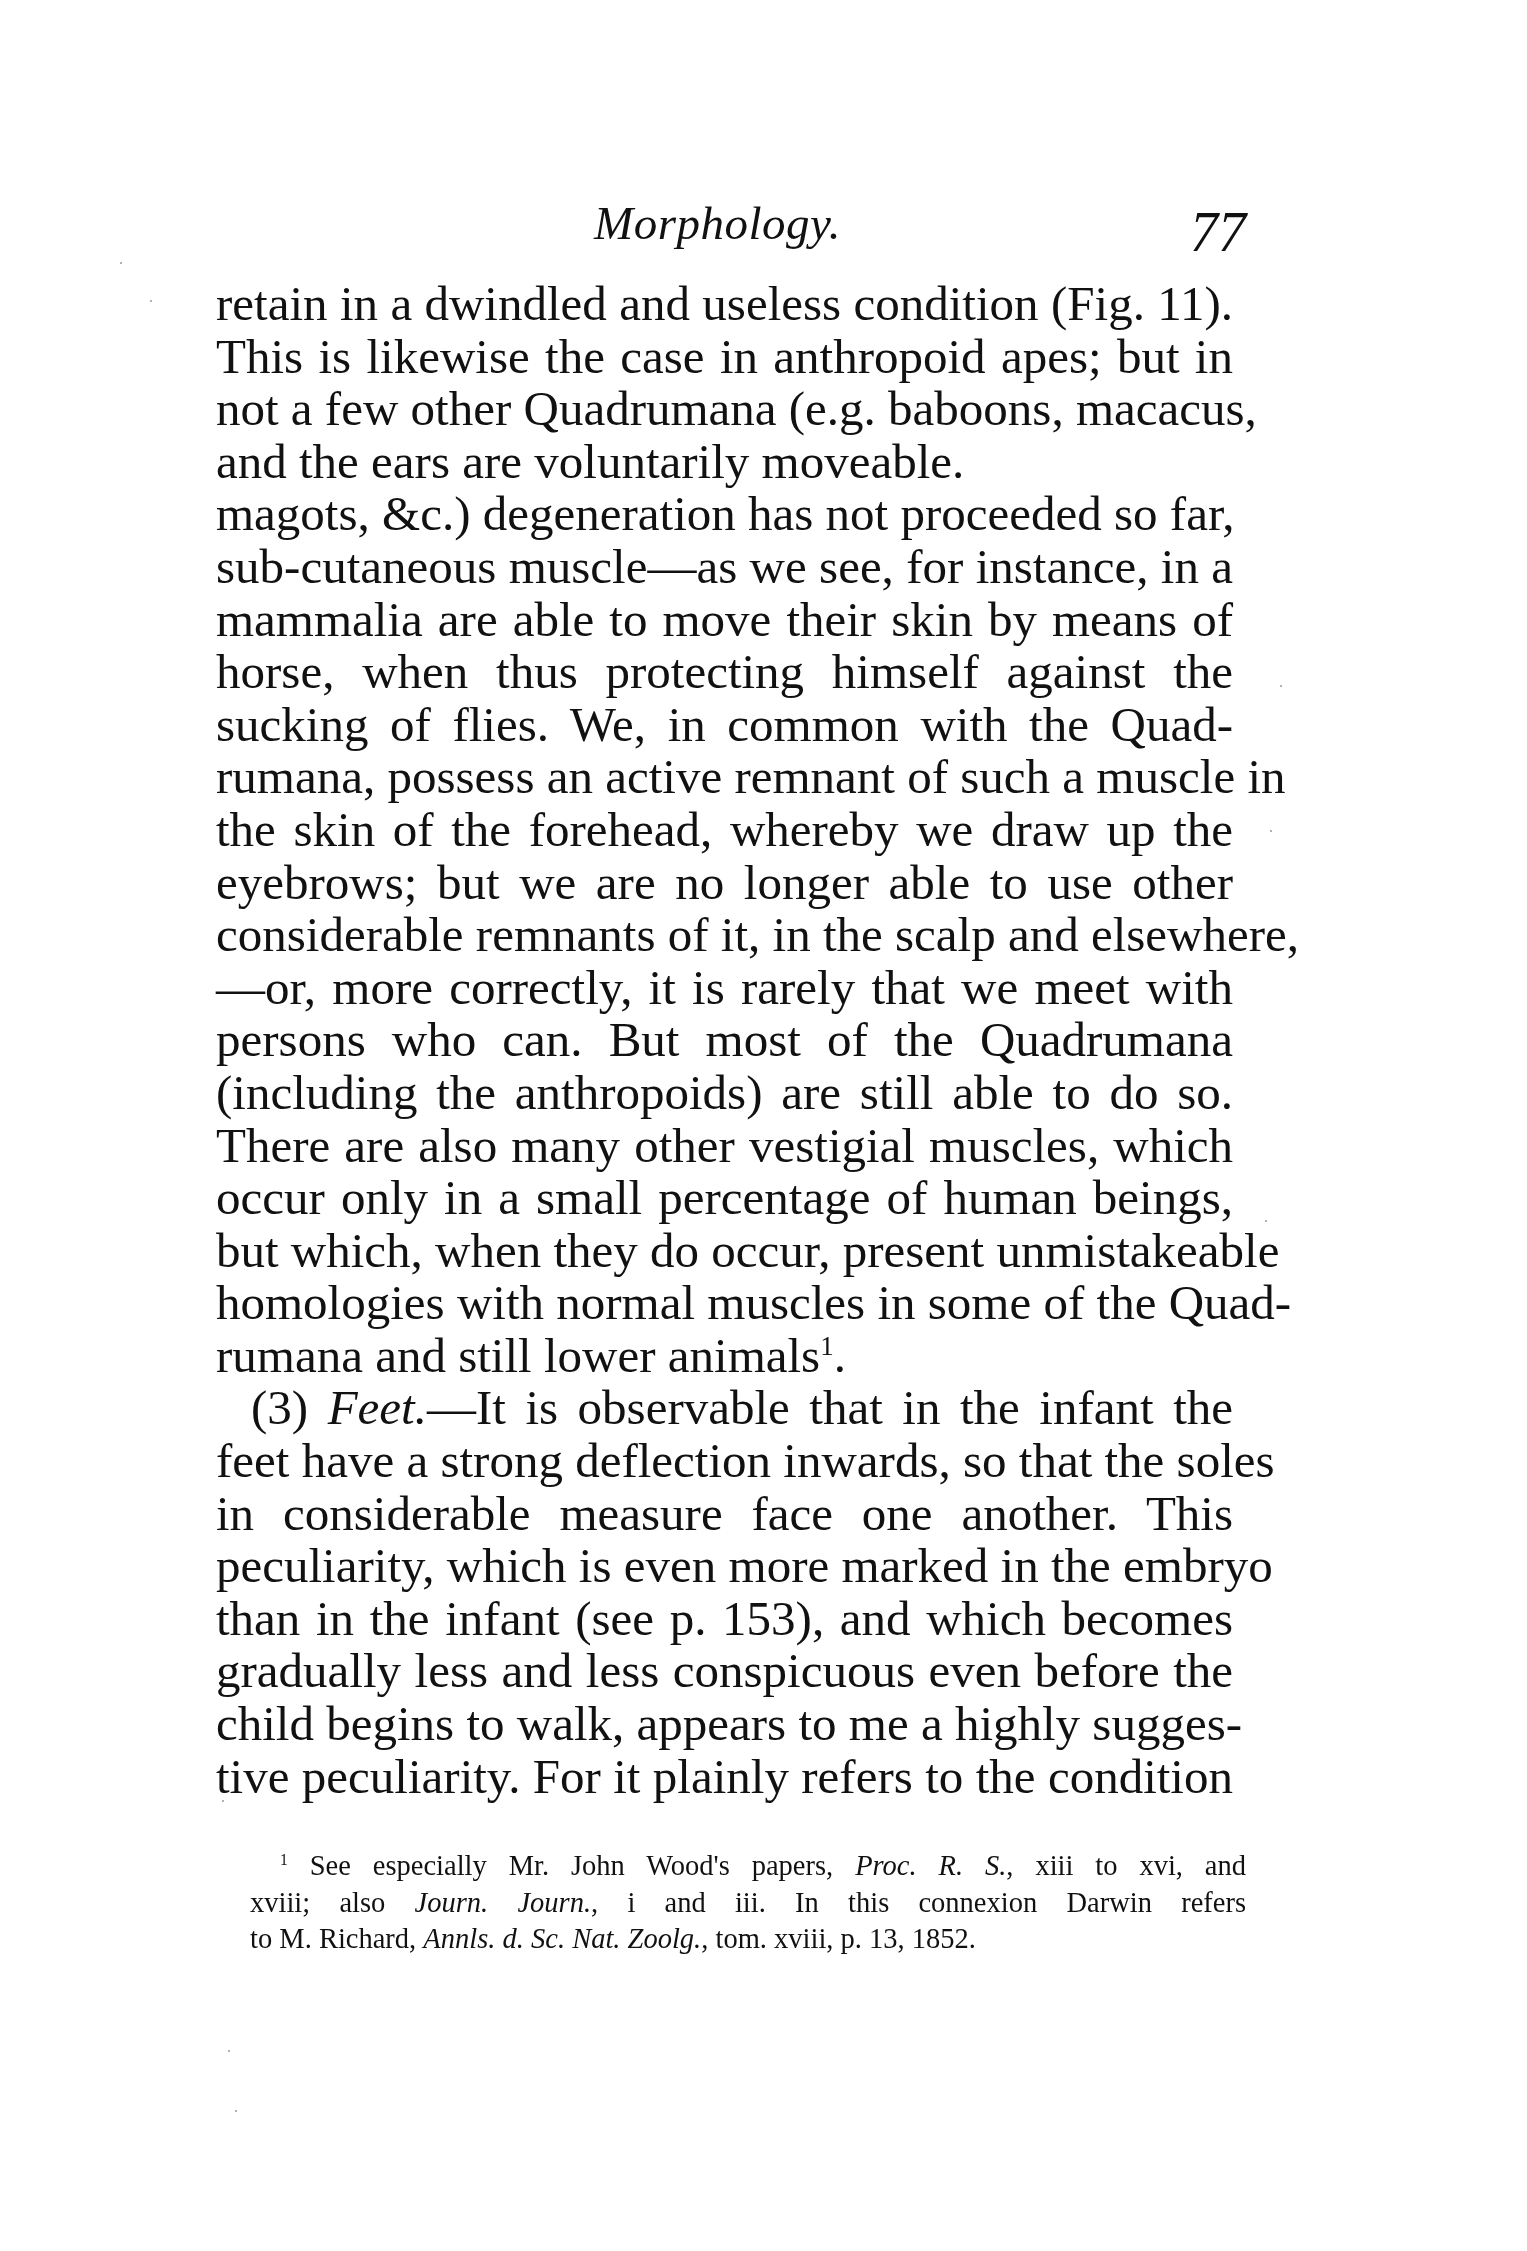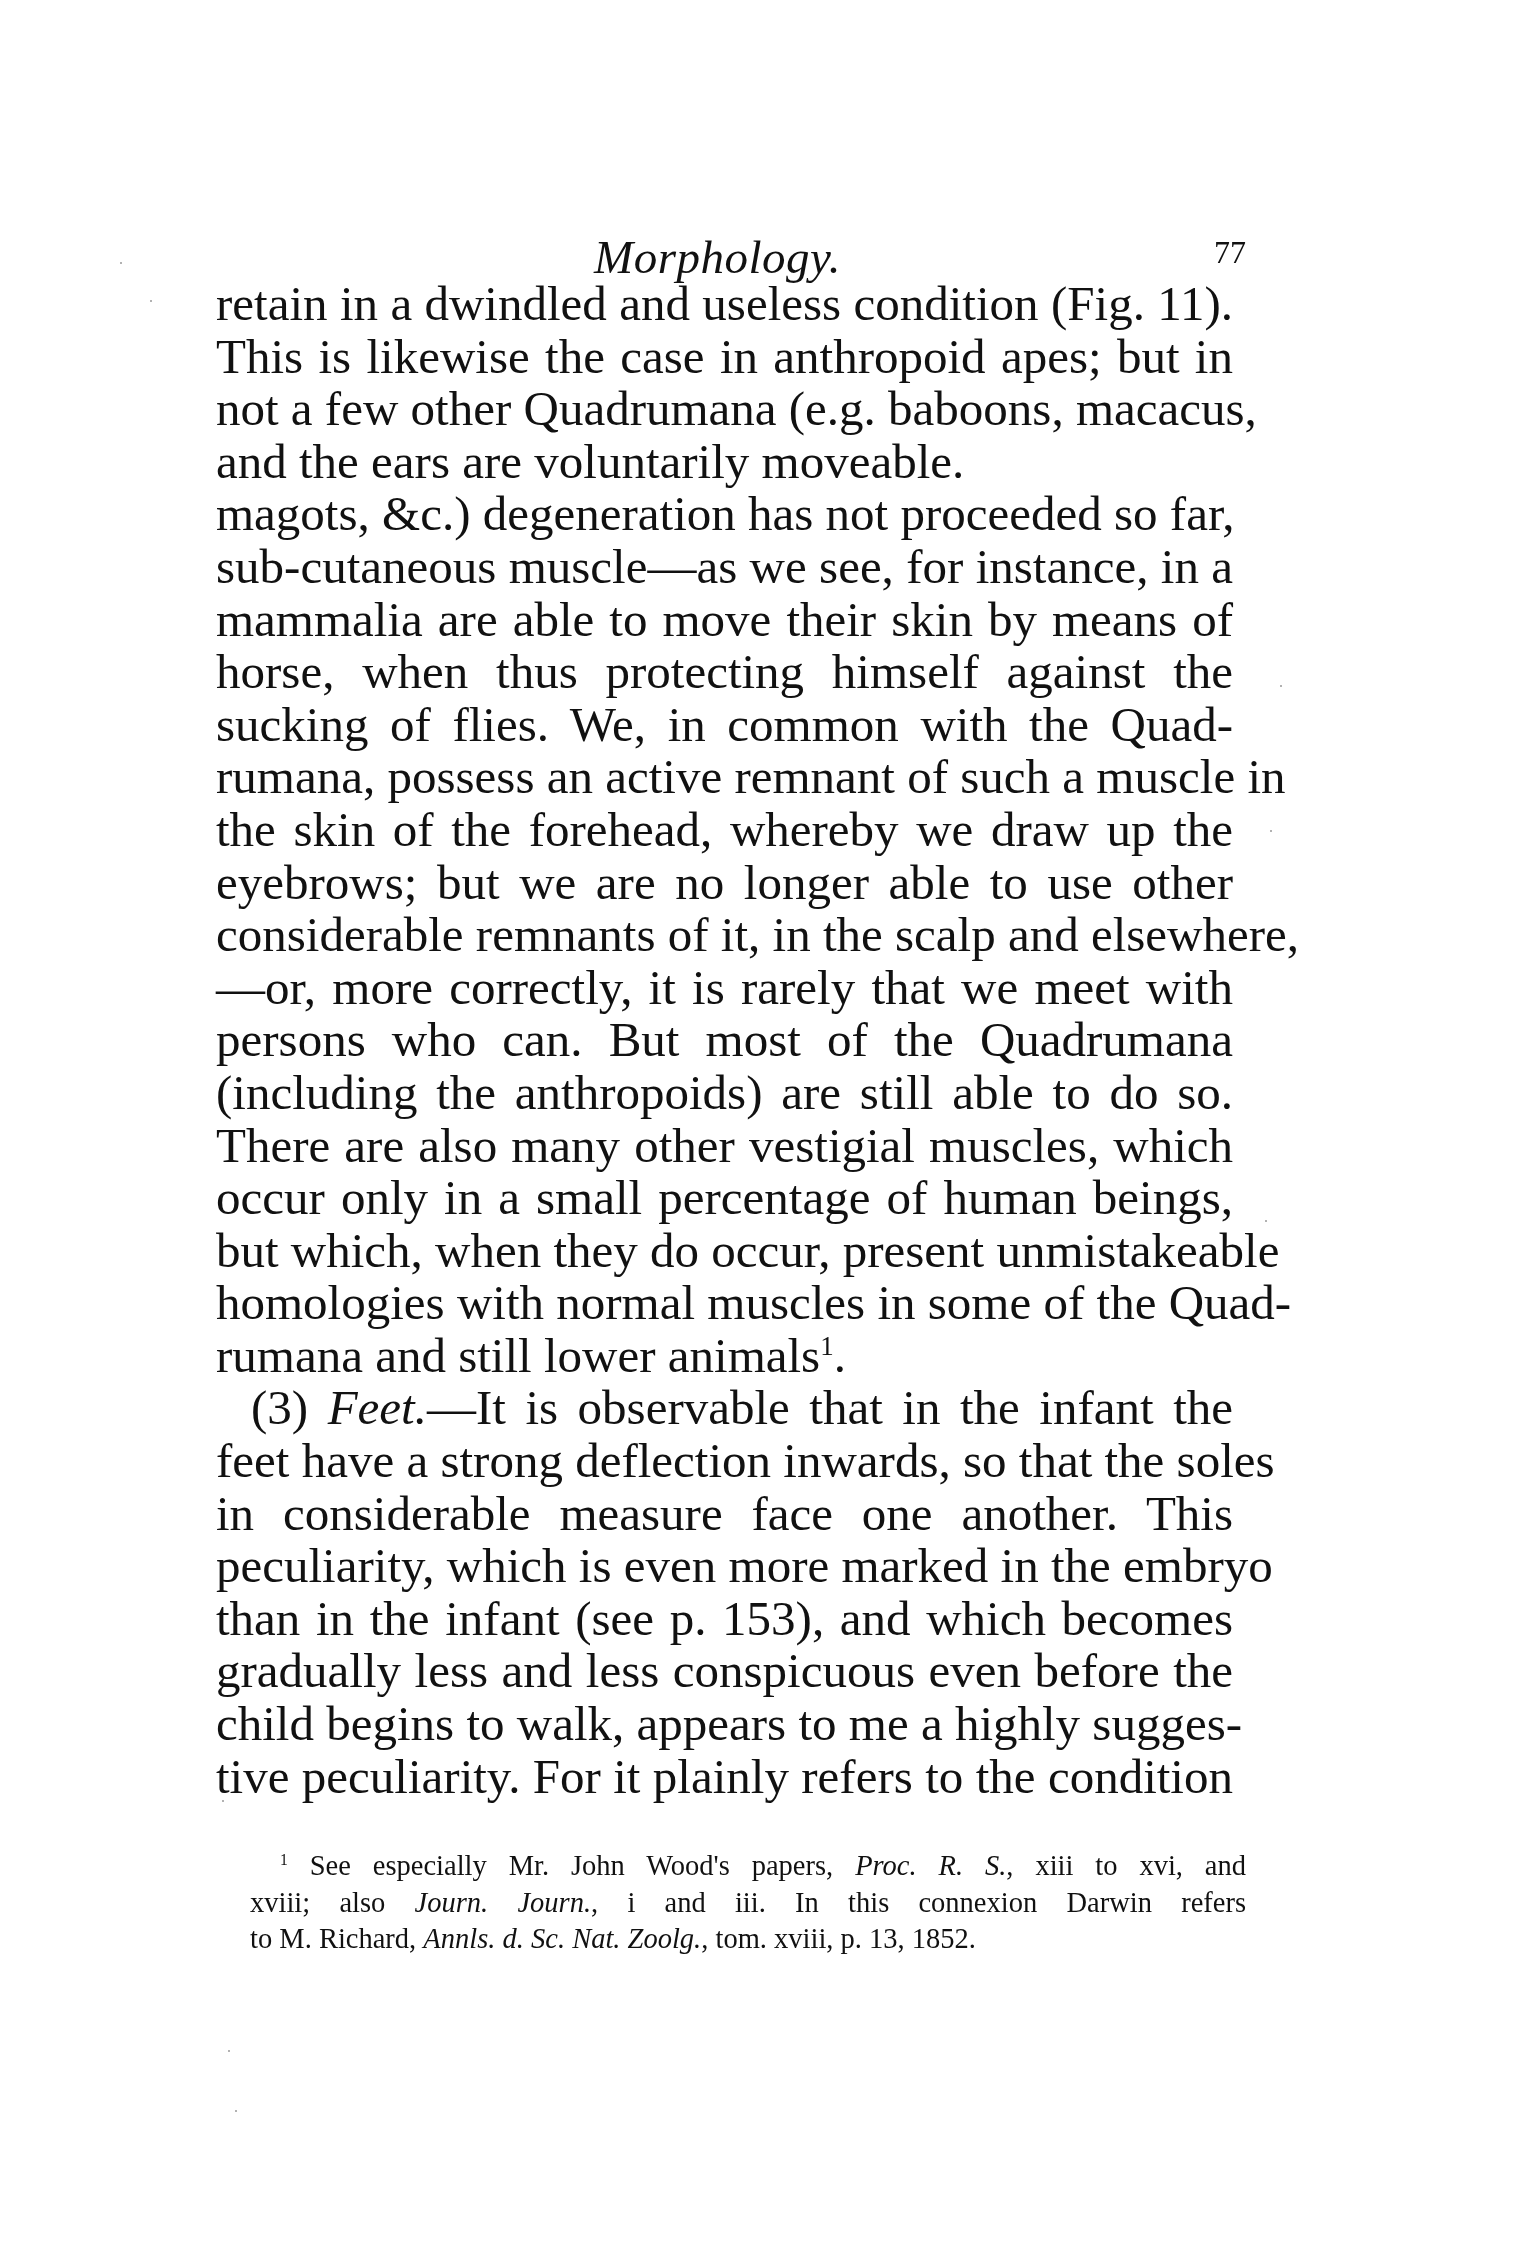--- a/index.html
+++ b/index.html
@@ -1,20 +1,20 @@
 <!DOCTYPE html>
 <html><head>
 <meta charset="utf-8">
 <style>
   html, body { margin: 0; padding: 0; background: #ffffff; }
   body { width: 1527px; height: 2251px; position: relative; overflow: hidden; color: #111; }
   .page { position: absolute; left: 0; top: 0; width: 1527px; height: 2251px; background: #fff; }
-  .running-head { position: absolute; top: 196px; left: 229px; width: 1017px; height: 60px; font-family: "Liberation Serif", "DejaVu Serif", serif; margin-top: 34px; }
+  .running-head { position: absolute; top: 196px; left: 229px; width: 1017px; height: 60px; font-family: "Liberation Serif", "DejaVu Serif", serif; }
   .running-title { position: absolute; left: 365px; top: 0; font-style: italic; font-size: 47px; letter-spacing: 0.5px; }
-  .folio { position: absolute; right: 0; top: 4px; font-size: 32px; }
+  .folio { position: absolute; right: 0; top: 4px; font-size: 56px; font-style: italic; }
   .body-text { position: absolute; top: 278px; left: 216px; width: 1017px; font-family: "Liberation Serif", "DejaVu Serif", serif; font-size: 49px; line-height: 52.6px; }
   .line { display: block; height: 52.6px; white-space: nowrap; text-align: justify; text-align-last: justify; }
   .line.last { text-align-last: left; }
   .line.indent { padding-left: 35px; }
   .line em, .fn-line em { font-style: italic; }
   sup { font-size: 0.55em; vertical-align: super; line-height: 0; }
   .footnotes { position: absolute; top: 1848px; left: 233px; width: 1013px; font-family: "Liberation Serif", "DejaVu Serif", serif; font-size: 28.5px; line-height: 36.5px; }
   .fn-line { display: block; height: 36.5px; white-space: nowrap; text-align: justify; text-align-last: justify; margin-left: 17px; }
   .fn-line.indent { padding-left: 30px; }
   .fn-line.last { text-align-last: left; }

